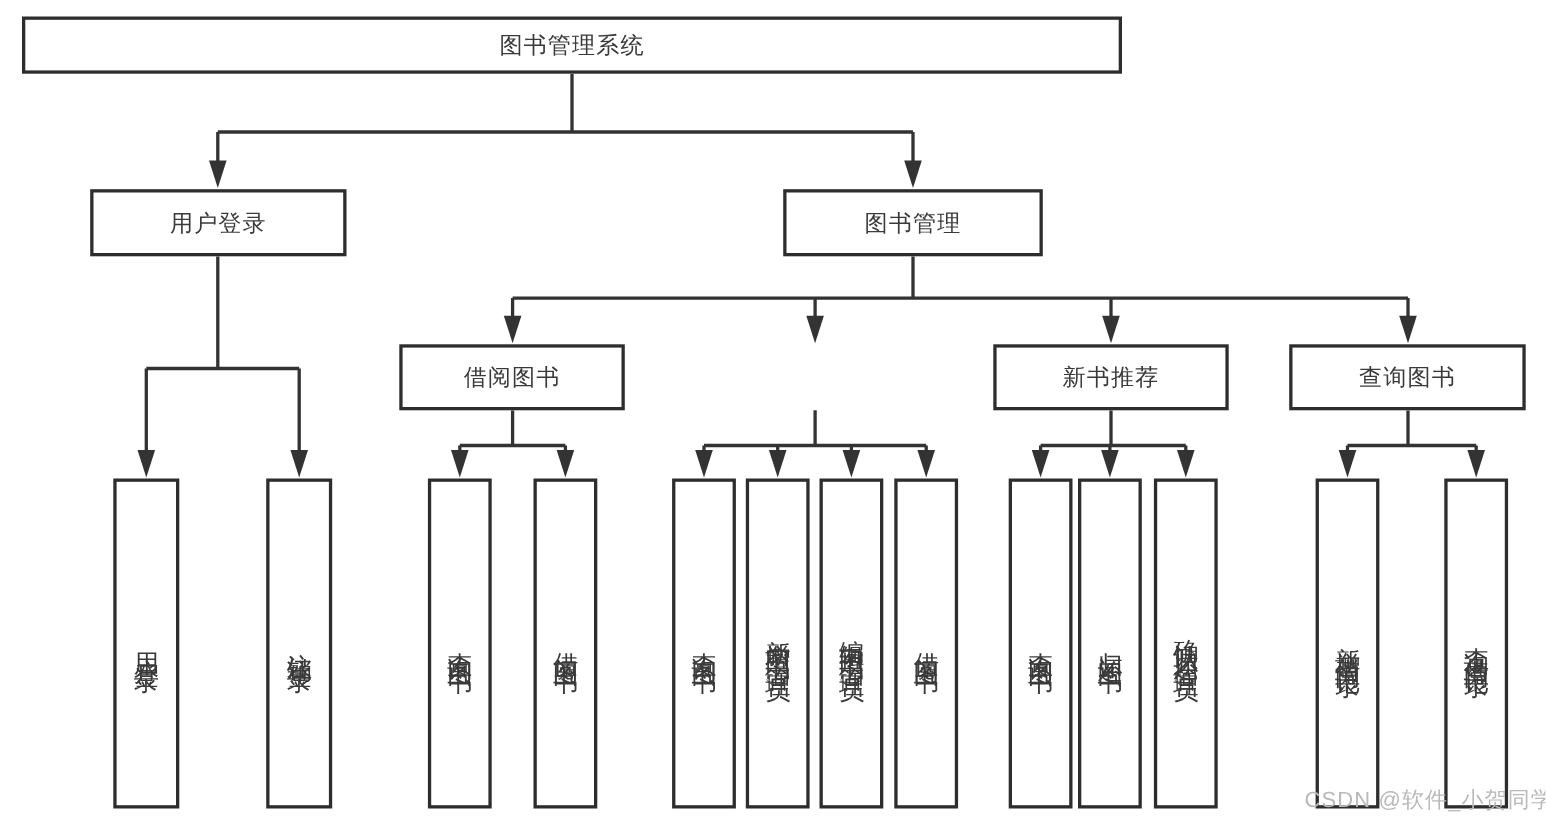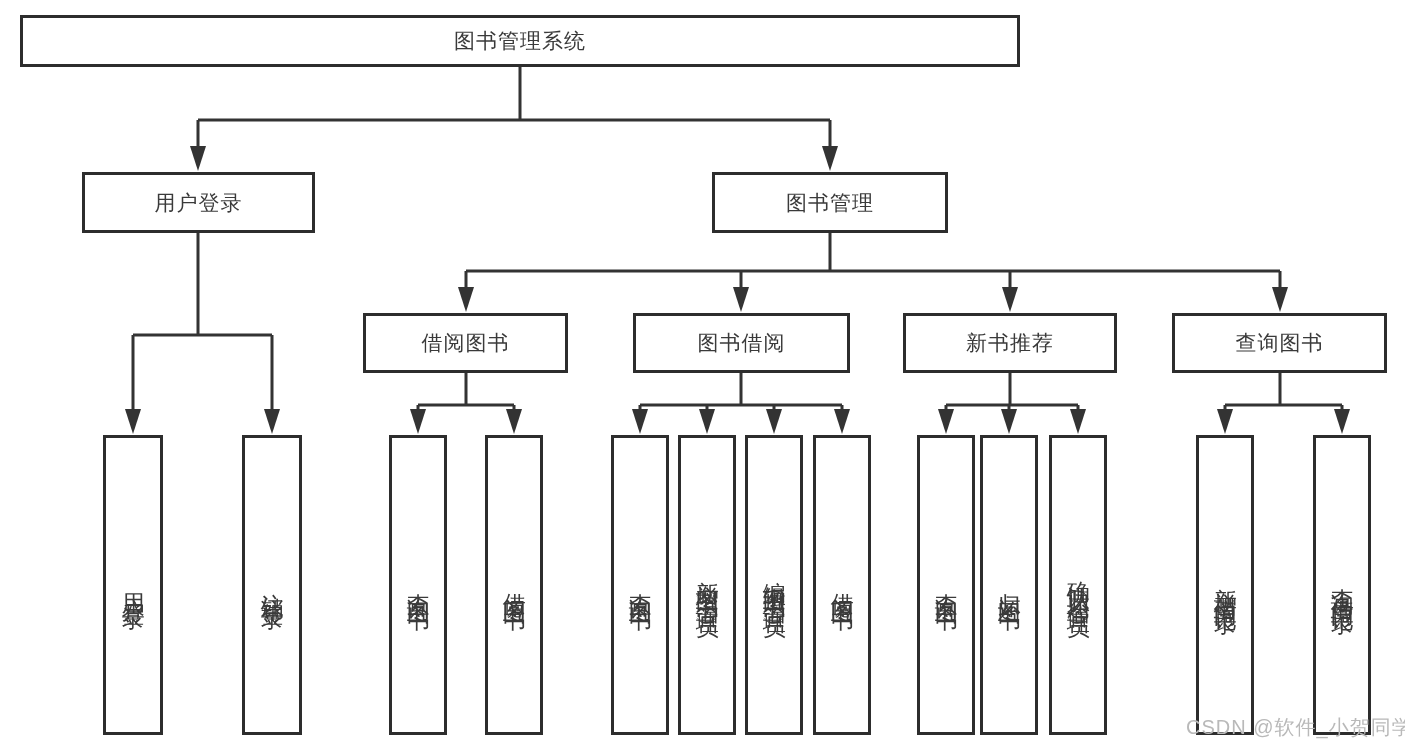--- a/index.html
+++ b/index.html
@@ -123,23 +123,20 @@
   <div class="node hnode" style="left:82px; top:172px; width:233px; height:61px;">
     <span>用户登录</span>
   </div>
   <div class="node hnode" style="left:712px; top:172px; width:236px; height:61px;">
     <span>图书管理</span>
   </div>
 
   <div class="node hnode" style="left:363px; top:313px; width:205px; height:60px;">
     <span>借阅图书</span>
   </div>
-  <div class="node hnode" style="left:633px; top:313px; width:217px; height:60px;">
-    <span>图书借阅</span>
-  </div>
   <div class="node hnode" style="left:903px; top:313px; width:214px; height:60px;">
     <span>新书推荐</span>
   </div>
   <div class="node hnode" style="left:1172px; top:313px; width:215px; height:60px;">
     <span>查询图书</span>
   </div>
 
   <div class="node vnode" style="left:103px; top:435px; width:60px; height:300px;">
     <span>用户登录</span>
   </div>

